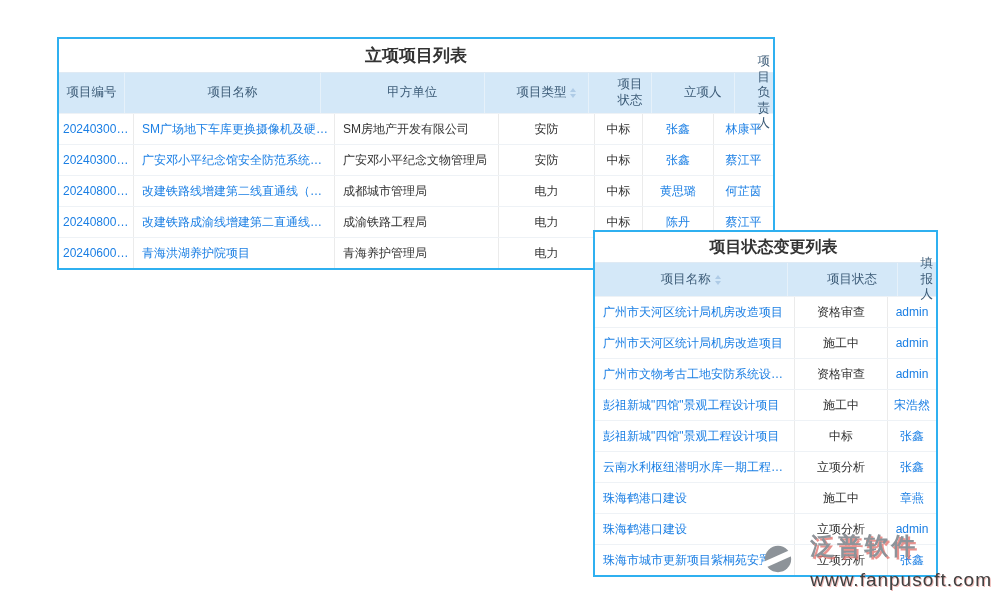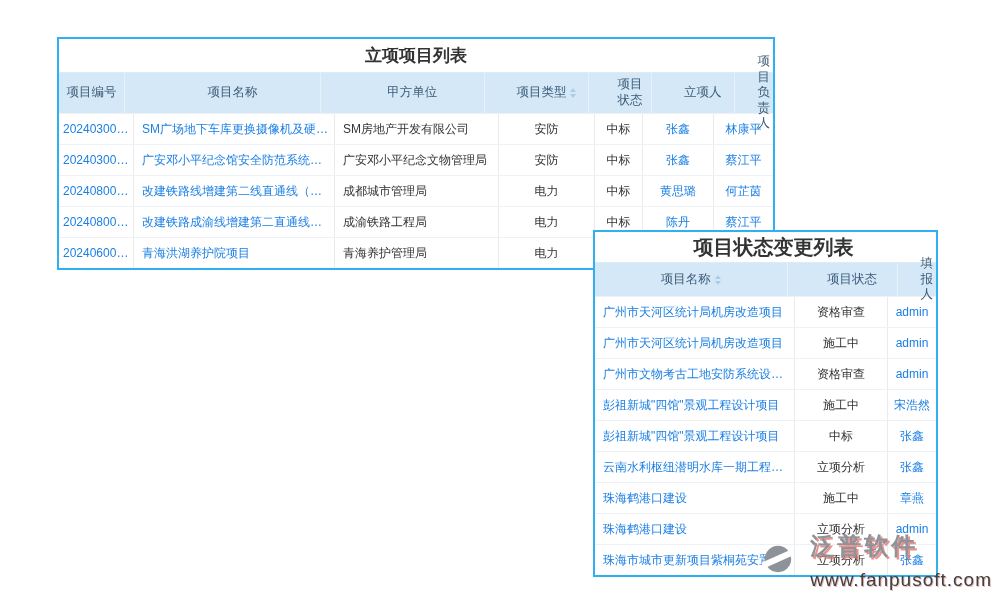--- a/index.html
+++ b/index.html
@@ -12,21 +12,21 @@
     position:absolute;background:#ffffff;
     border:2px solid #2fb0f0;box-sizing:border-box;
   }
   #table1{left:57px;top:37px;width:718px;z-index:1;}
   #table2{left:593px;top:230px;width:345px;z-index:2;}
   .tbl-title{
     text-align:center;font-weight:bold;color:#333;
     border-bottom:1px solid #dfeaf4;background:#fff;
   }
   #table1 .tbl-title{font-size:17px;height:33px;line-height:33px;}
-  #table2 .tbl-title{font-size:20px;height:30px;line-height:30px;padding-left:16px;}
+  #table2 .tbl-title{font-size:16px;height:30px;line-height:30px;padding-left:16px;}
   .hdr{display:flex;background:#d4e8f8;gap:20px;}
   #table1 .hdr{height:40px;}
   #table2 .hdr{height:33px;}
   .hcell{
     display:flex;align-items:center;justify-content:center;text-align:center;
     font-size:12.5px;color:#3d5c78;box-sizing:border-box;
     border-right:1px solid #e6f1fa;padding:0 3px;line-height:1.25;
   }
   .hcell:last-child{border-right:none;}
   .row{display:flex;border-top:1px solid #eef2f6;height:30px;}

